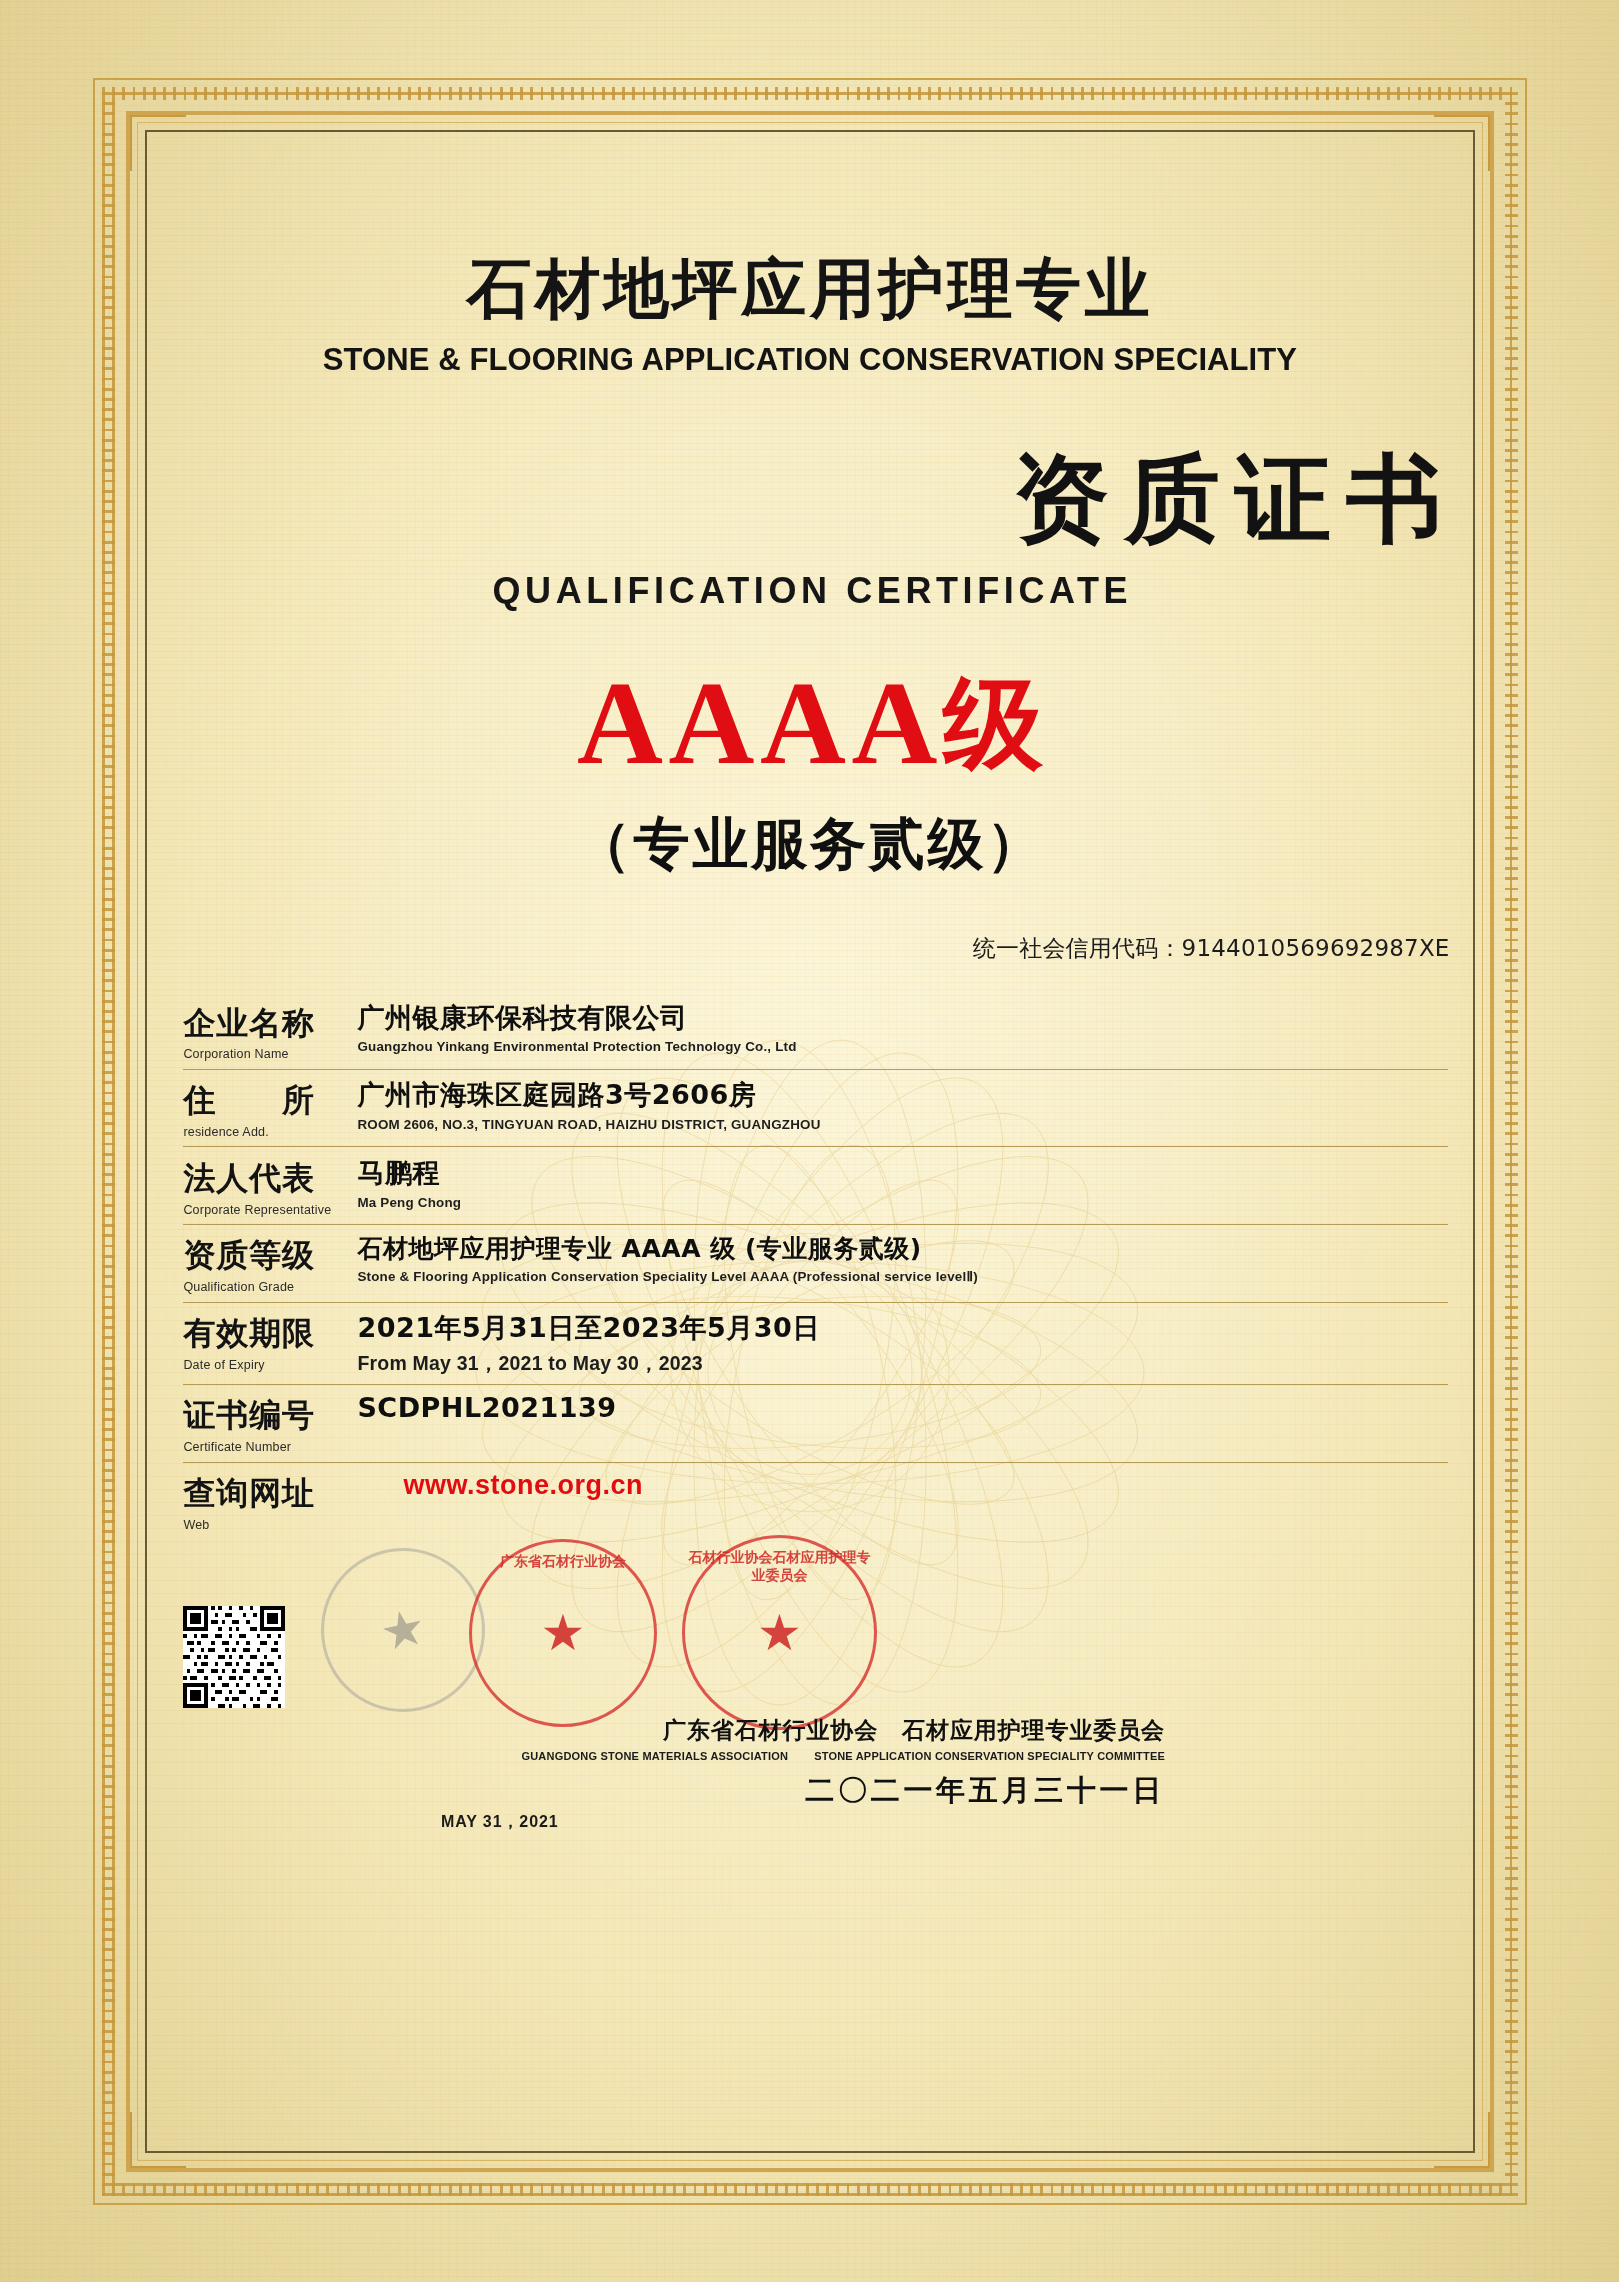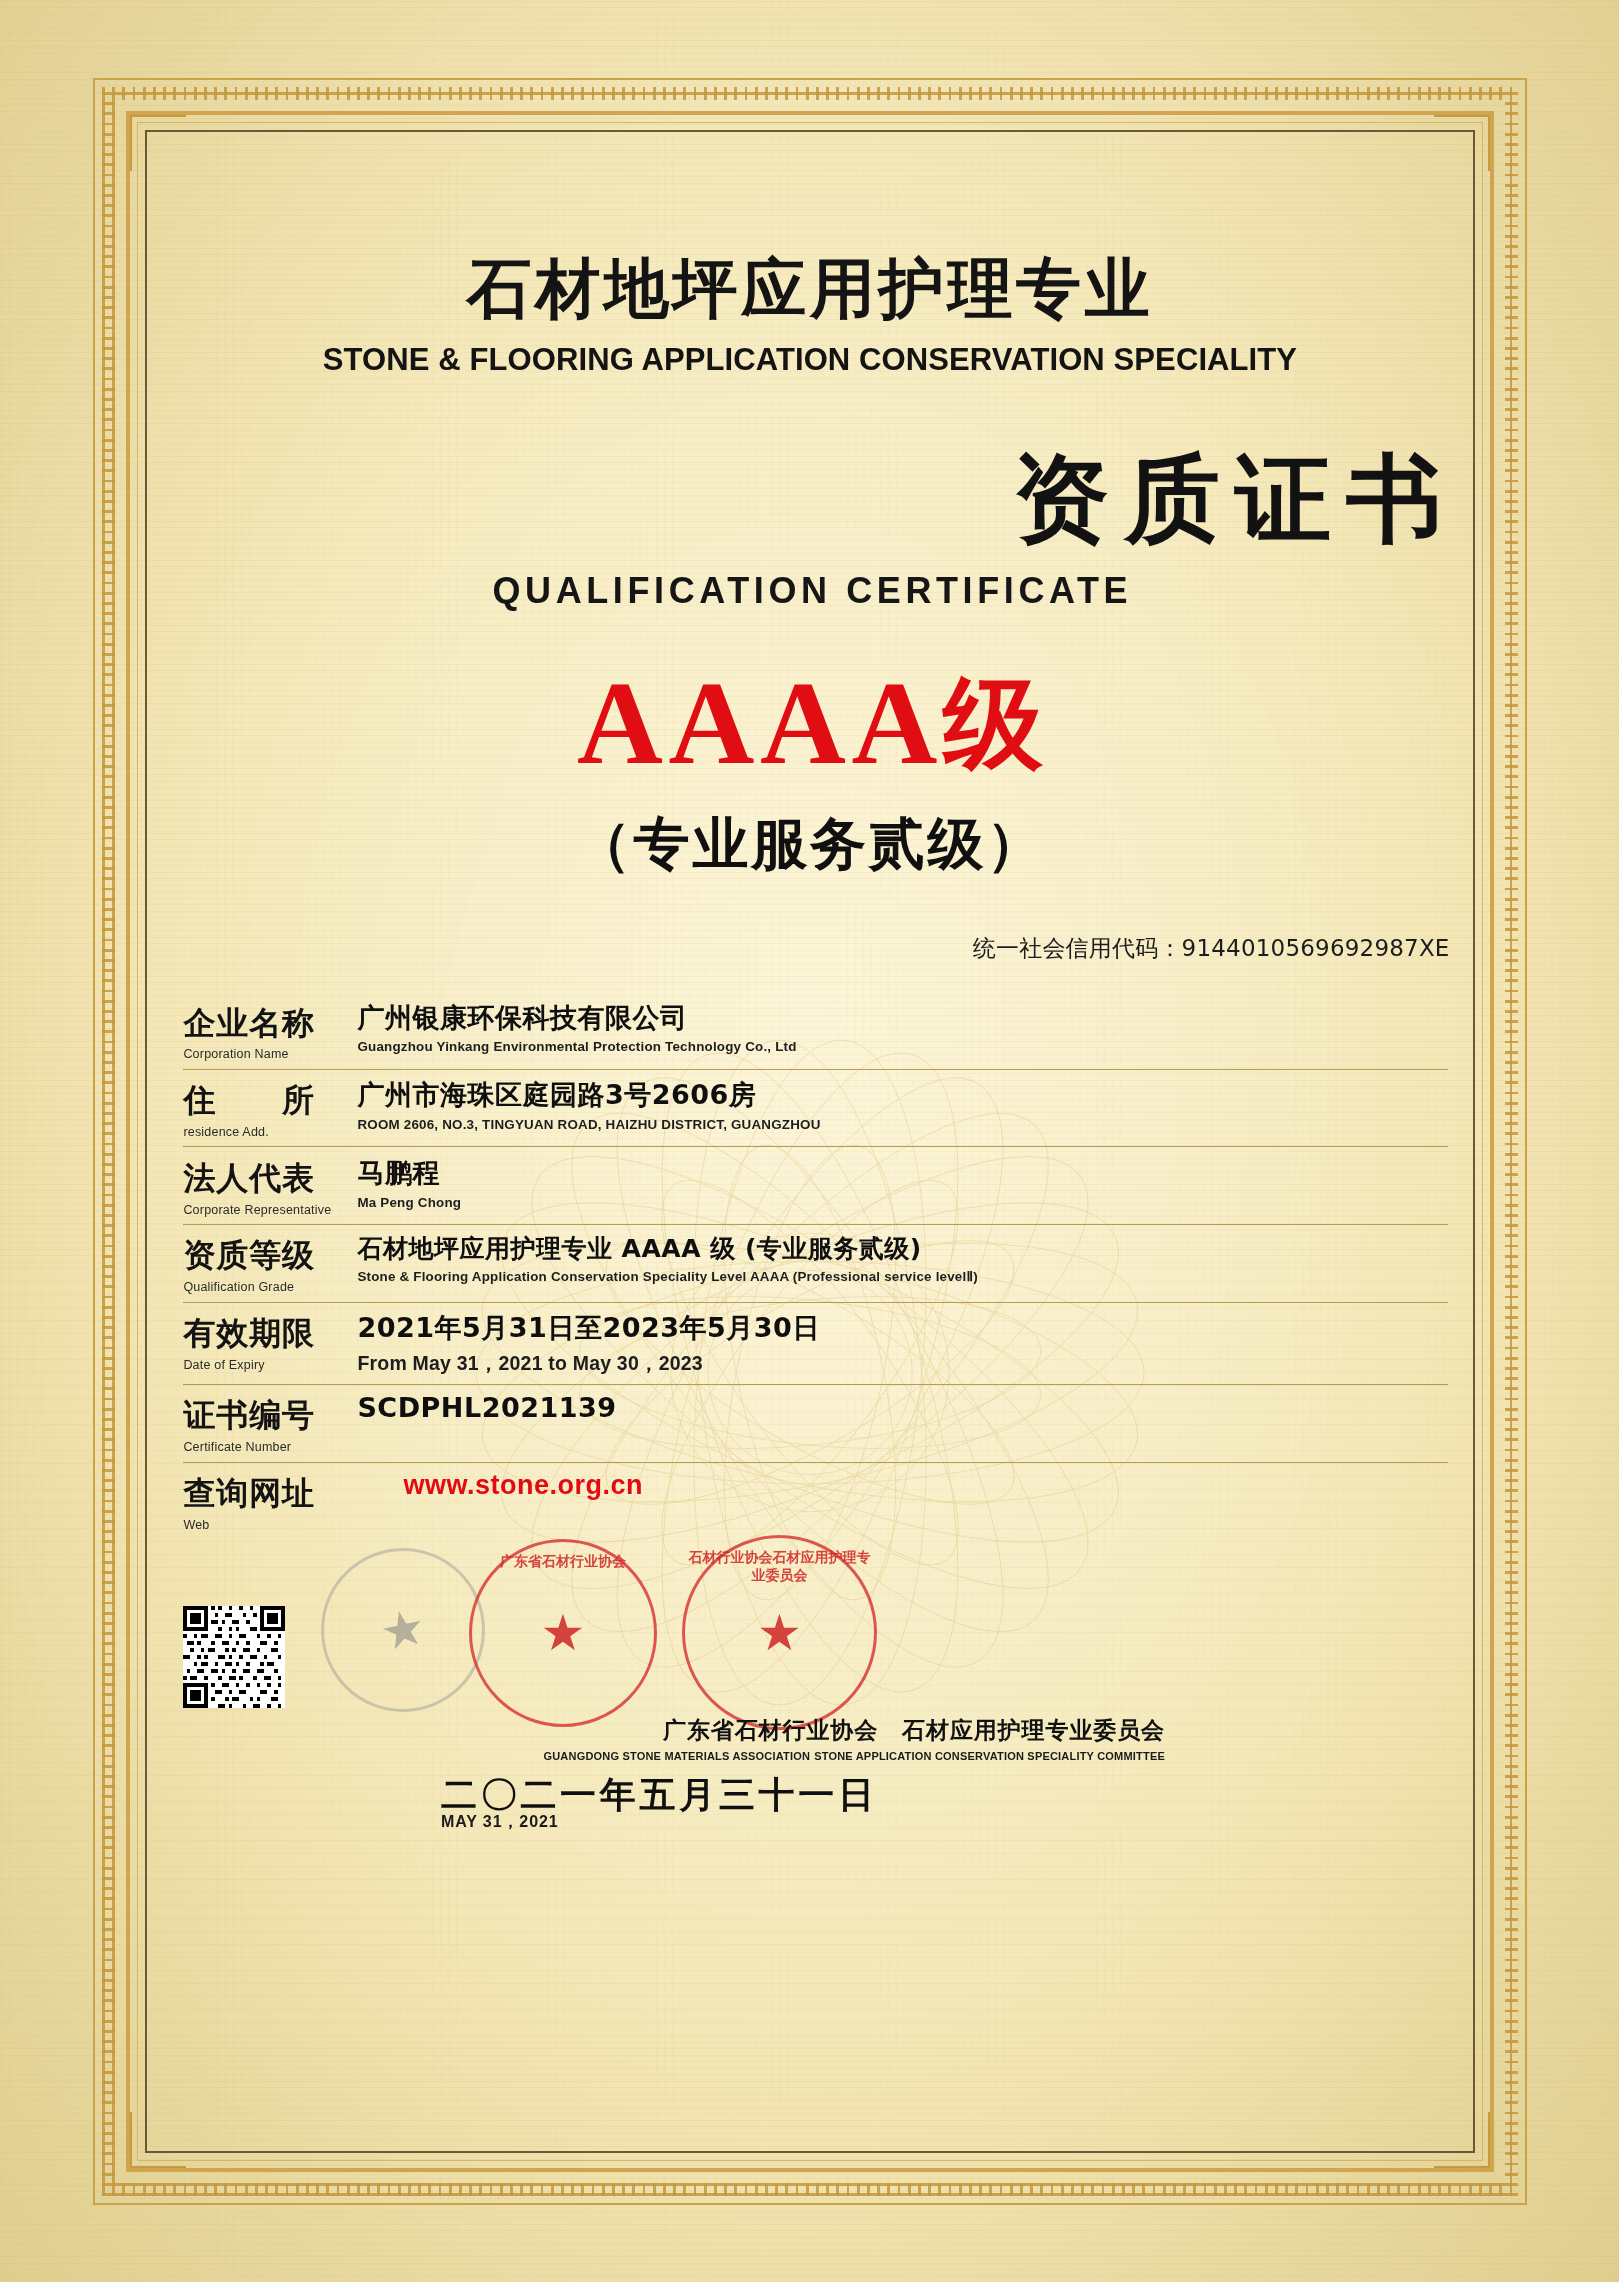--- a/index.html
+++ b/index.html
@@ -305,29 +305,29 @@
   .org-line-cn span { display: inline-block; }
   .org-cn-1 { margin-right: 24px; }
   .org-line-en {
     font-size: 11px;
     font-weight: bold;
     color: #1a1a1a;
     margin-top: 3.7px;
     letter-spacing: 0.2px;
   }
   .org-line-en span { display: inline-block; }
-  .org-en-1 { margin-right: 4px; }
+  .org-en-1 { margin-right: 26px; }
 
   .date-cn {
     position: absolute;
     left: 278px;
     top: 232px;
     width: 724px;
-    text-align: left;
-    font-size: 36px;
+    text-align: right;
+    font-size: 29px;
     font-weight: bold;
     color: #101010;
     letter-spacing: 3.7px;
     font-family: "DejaVu Sans", "Liberation Sans", sans-serif;
   }
   .date-en {
     position: absolute;
     left: 278px;
     top: 273px;
     width: 724px;

